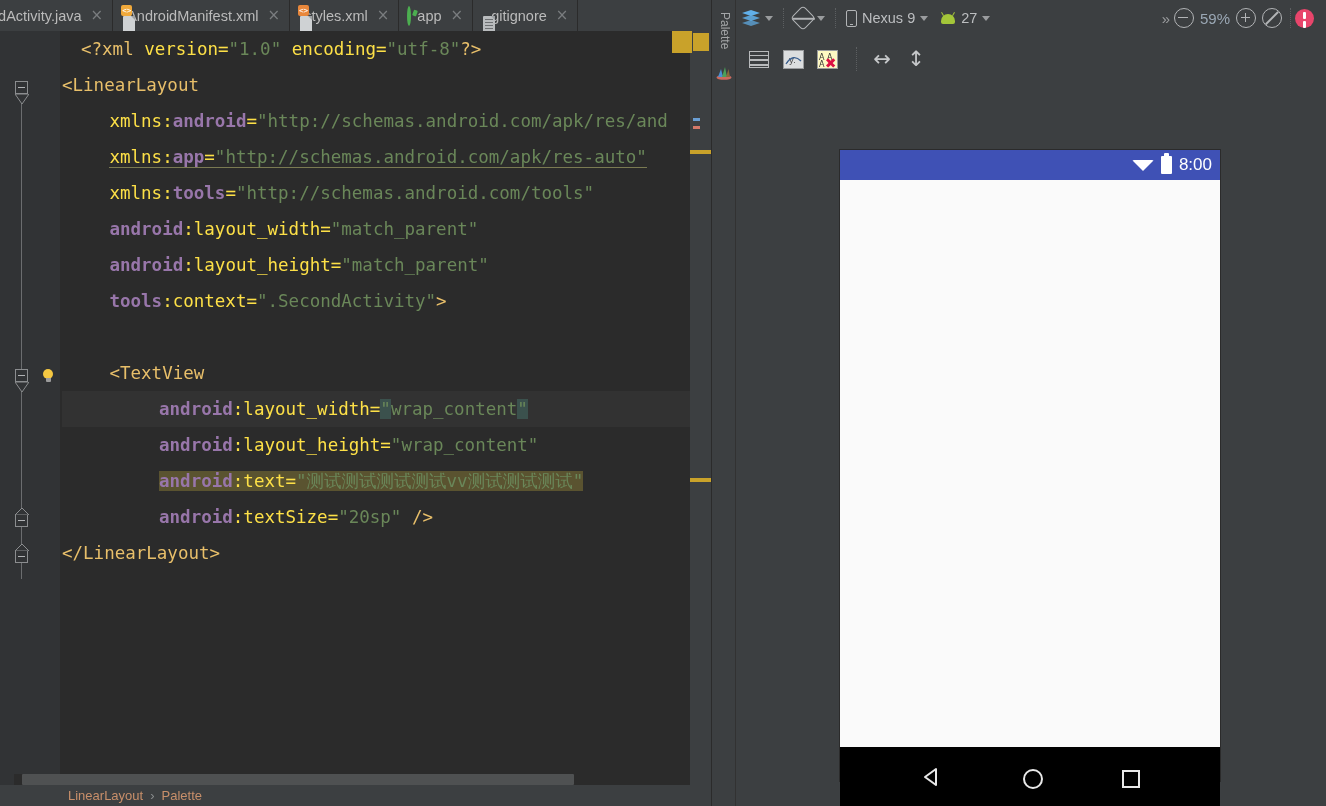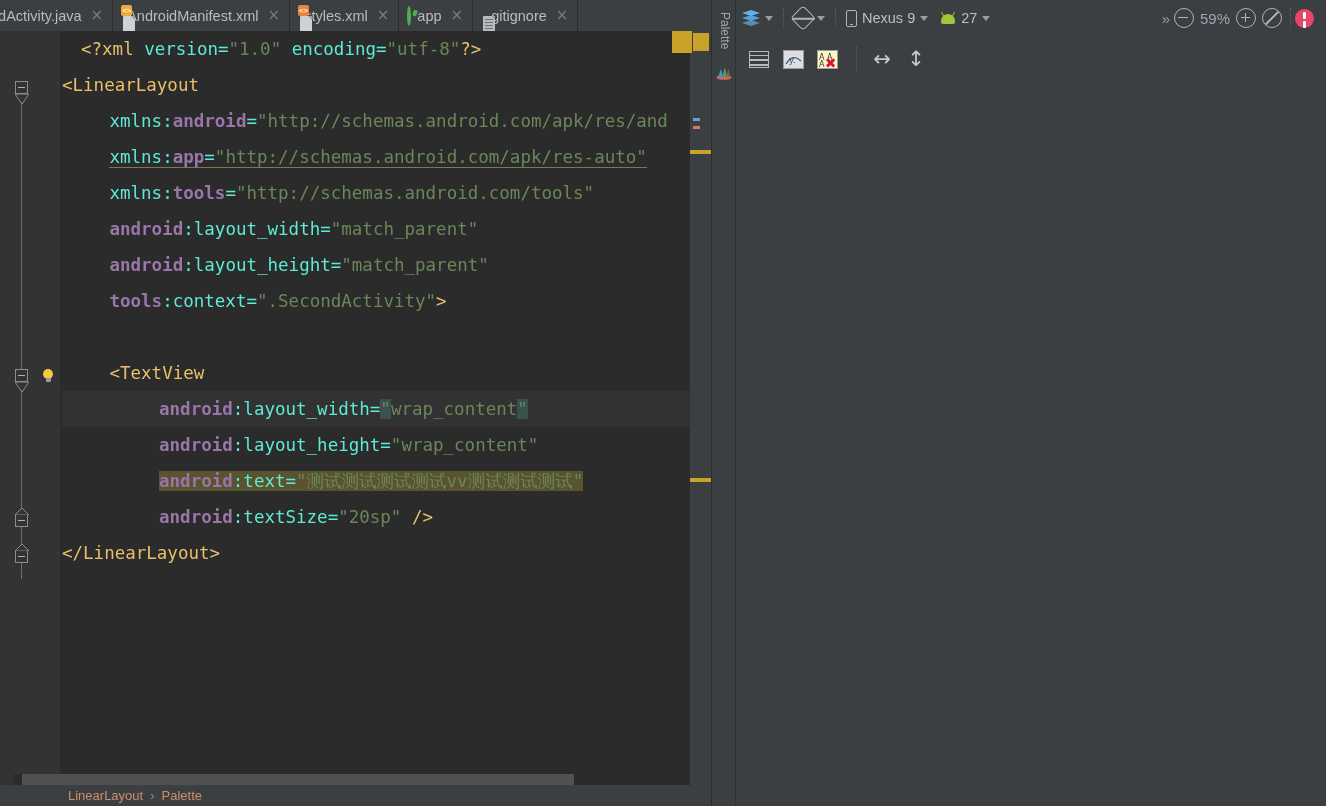--- a/index.html
+++ b/index.html
@@ -132,21 +132,21 @@
     font-size: 17.5px;
     line-height: 36px;
     white-space: pre;
   }
   .ln { position: absolute; left: 62px; height: 36px; }
 
   
   .c-tag   { color: #e8bf6a; }
   .c-attr  { color: #9876aa; font-weight: bold; }
   .c-str   { color: #6a8759; }
-  .c-plain { color: #5eead4; }
+  .c-plain { color: #fde047; }
   .underline-solid {
     border-bottom: 1px solid #7a7a52;
   }
 
   .brace-hl { background: #3b514d; }
   .warn-hl  { background: #5a5330; }
   .line-hl  { background: #323232; }
 
   
   .marker-gutter {
@@ -572,16 +572,35 @@
         </div>
         <div class="tb-sep" style="height:24px;margin:0 10px;"></div>
         <div class="tb2-btn">
           <span class="arrow-h">↔</span>
         </div>
         <div class="tb2-btn">
           <span class="arrow-v">↕</span>
         </div>
       </div>
 
+      <div class="canvas">
+        <div class="device">
+          <div class="status-bar">
+            <span class="wifi-ic"></span>
+            <span class="batt-ic"></span>
+            <span class="clock">8:00</span>
+          </div>
+          <div class="device-content"></div>
+          <div class="nav-bar">
+            <span>
+              <svg width="24" height="24" viewBox="0 0 24 24">
+                <polygon points="16,4 16,20 5,12" fill="none" stroke="#e8e8e8" stroke-width="2" stroke-linejoin="round"></polygon>
+              </svg>
+            </span>
+            <span class="nav-home"></span>
+            <span class="nav-recent"></span>
+          </div>
+        </div>
+      </div>
 
     </div>
   </div>
 </div>
 
 </body></html>

